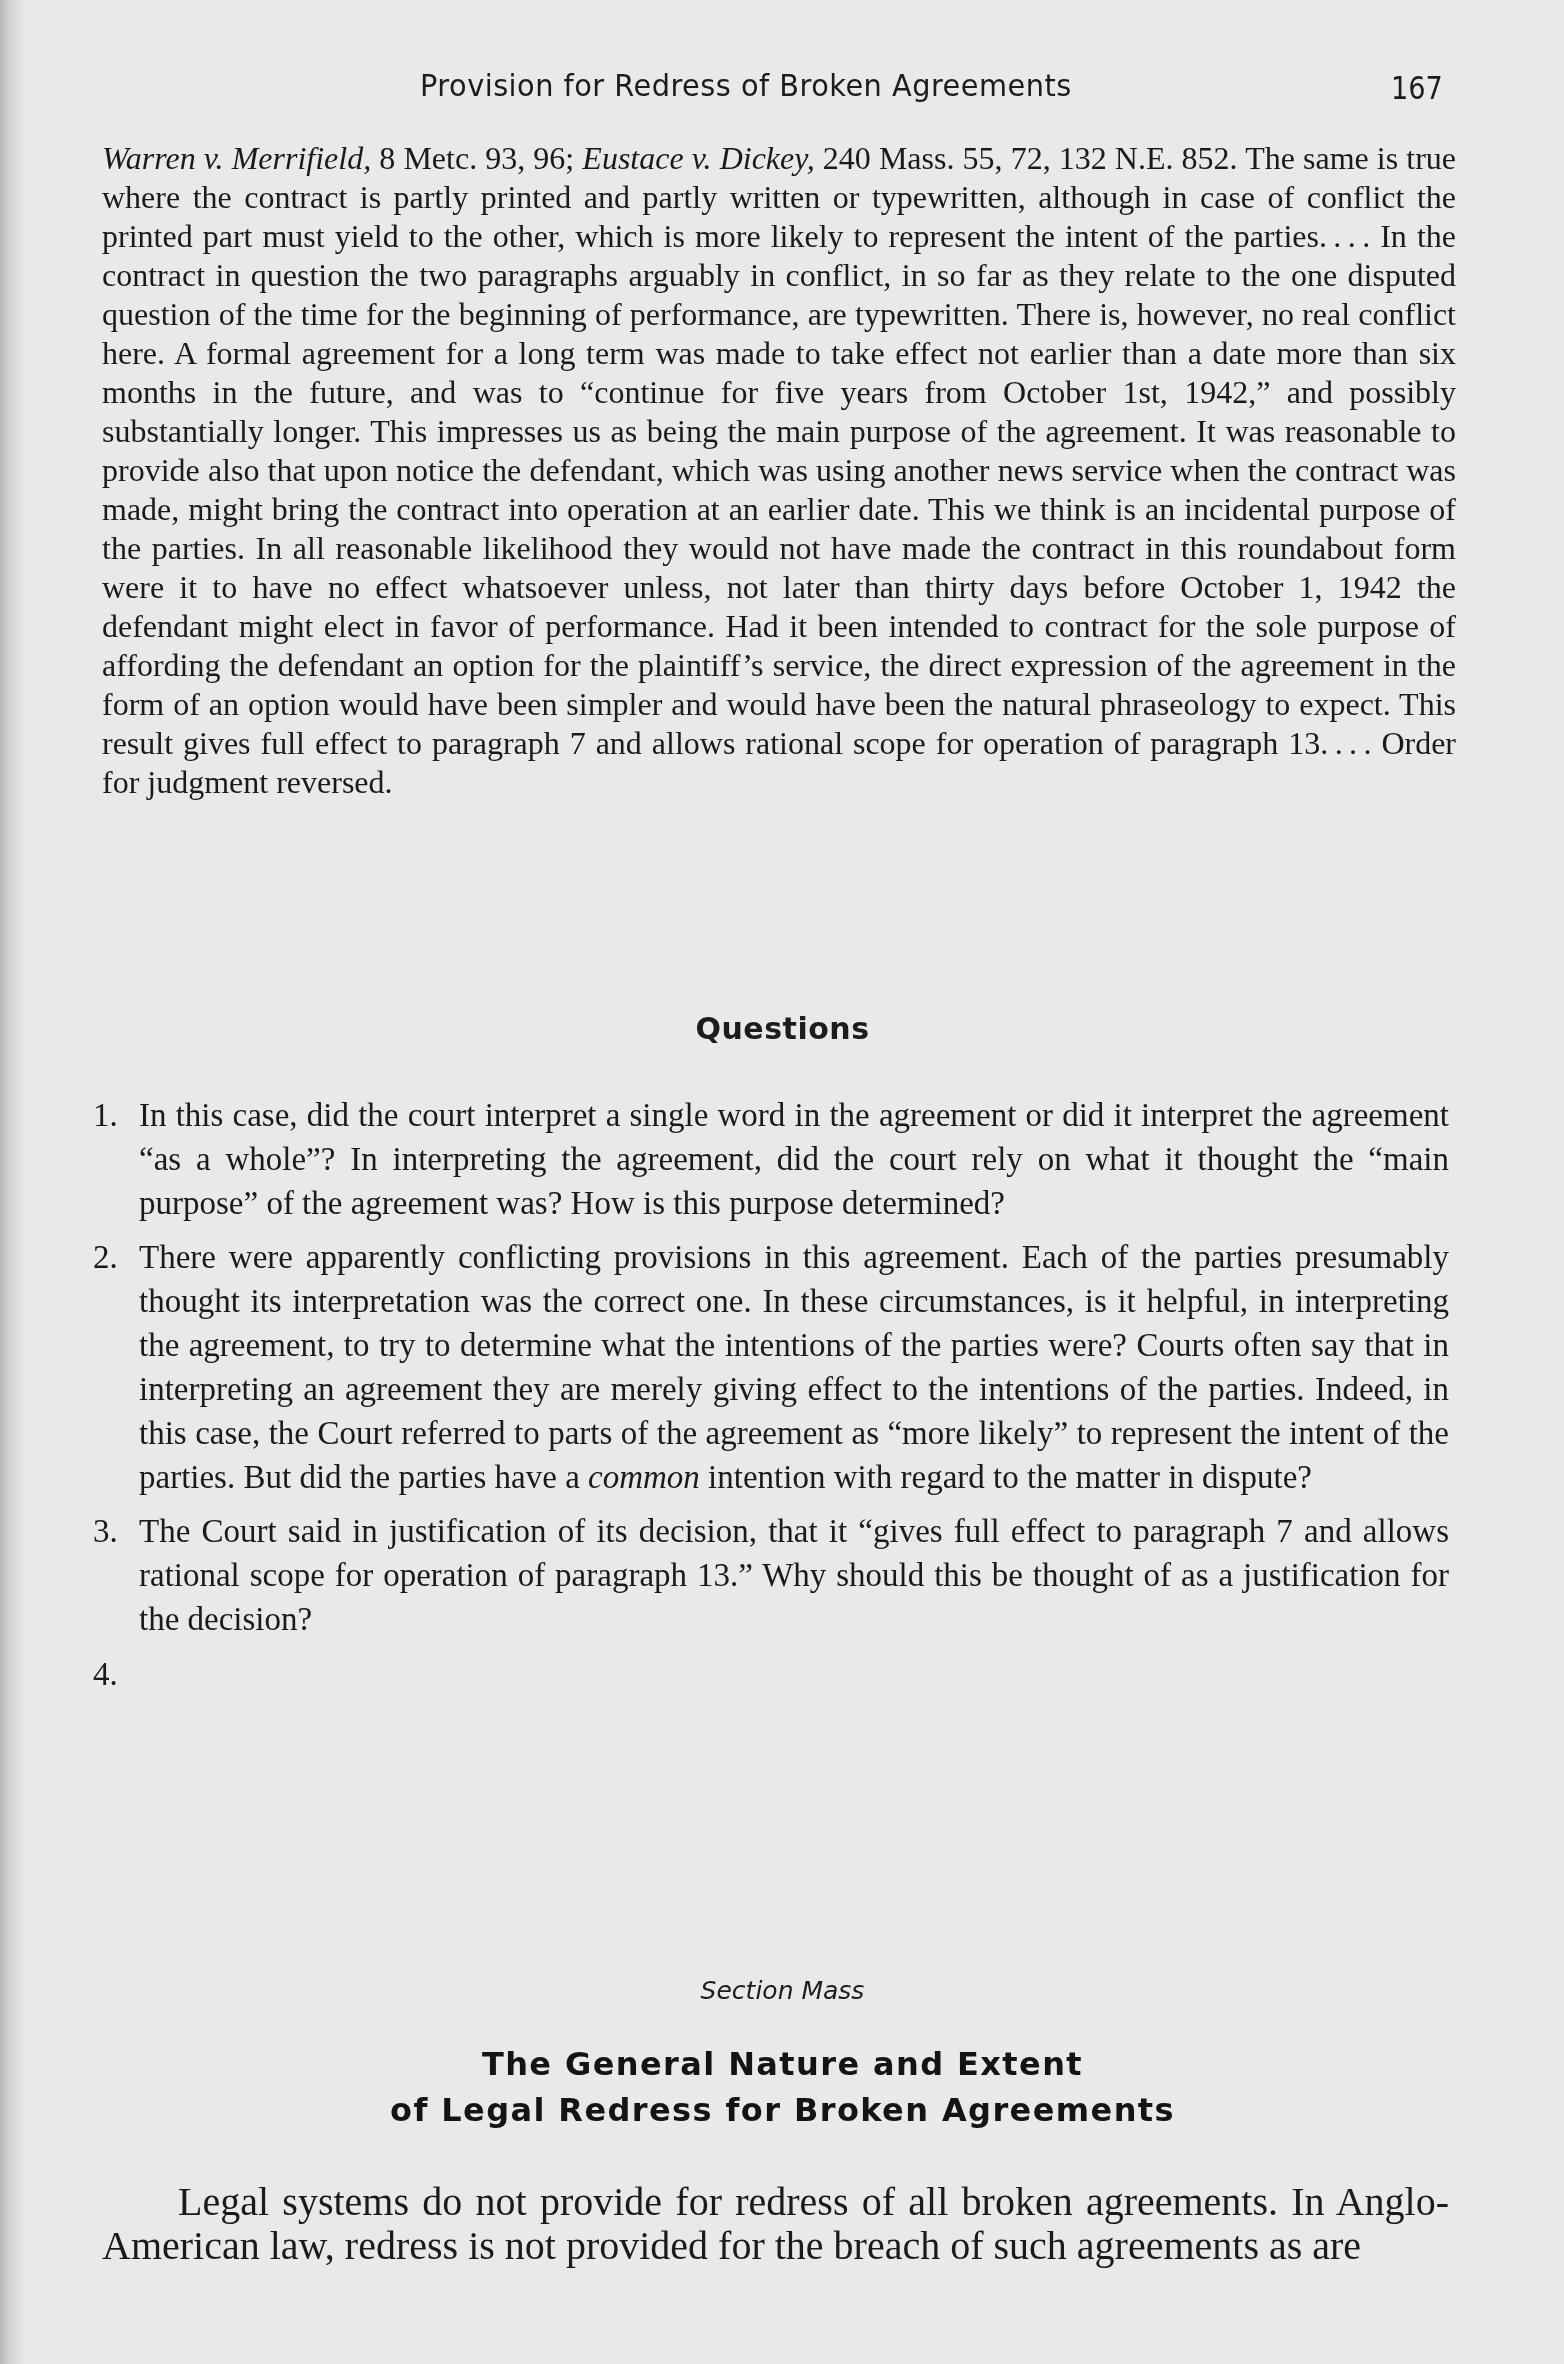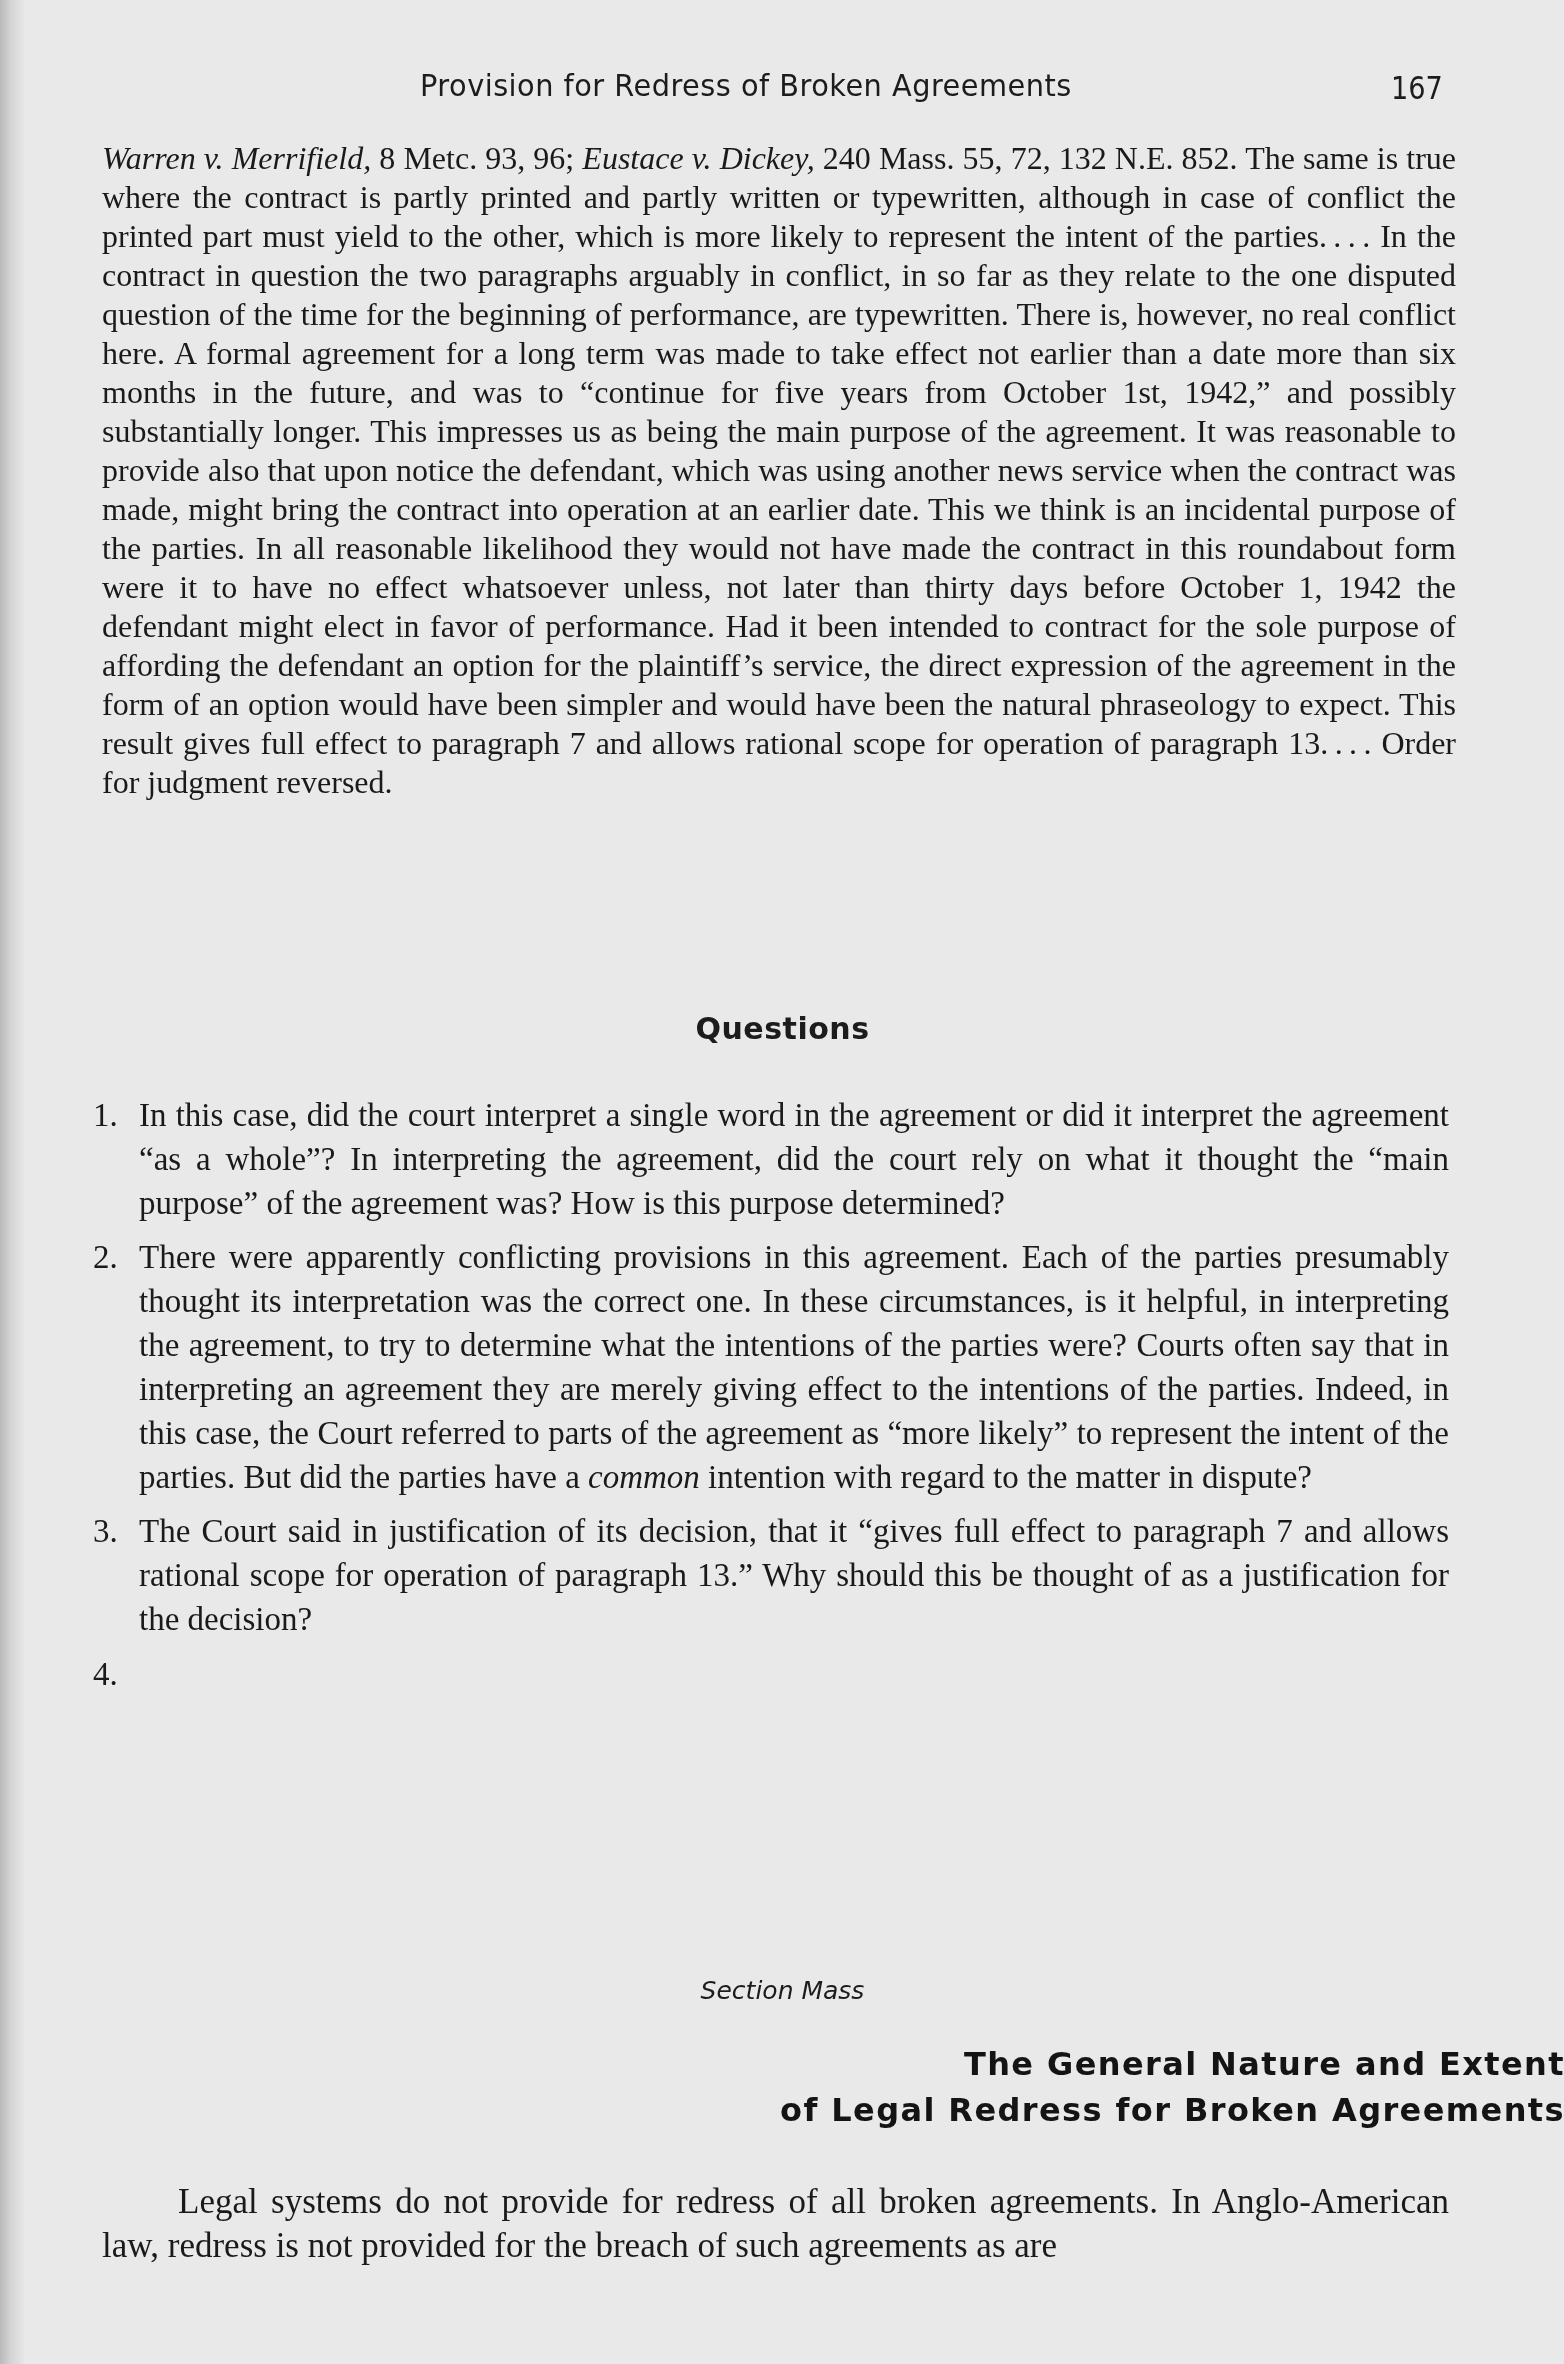--- a/index.html
+++ b/index.html
@@ -112,37 +112,37 @@
       font-family: "DejaVu Sans", "Liberation Sans", sans-serif;
       font-style: italic;
       font-size: 25px;
       color: #1c1c1c;
     }
     .section-title {
       position: absolute;
       top: 2041px;
       left: 0;
       width: 1565px;
-      text-align: right;
+      text-align: center;
       font-family: "DejaVu Sans", "Liberation Sans", sans-serif;
       font-weight: bold;
       font-size: 32px;
       line-height: 46px;
       letter-spacing: 1.4px;
       color: #141414;
     }
     .section-title span {
       display: block;
     }
     .intro-para {
       position: absolute;
       top: 2180px;
       left: 102px;
       width: 1347px;
-      font-size: 35px;
+      font-size: 40px;
       line-height: 44px;
       margin: 0;
       text-indent: 76px;
       text-align: justify;
     }
   </style>
 </head>
 <body>
 
 <div class="gutter-shadow"></div>

